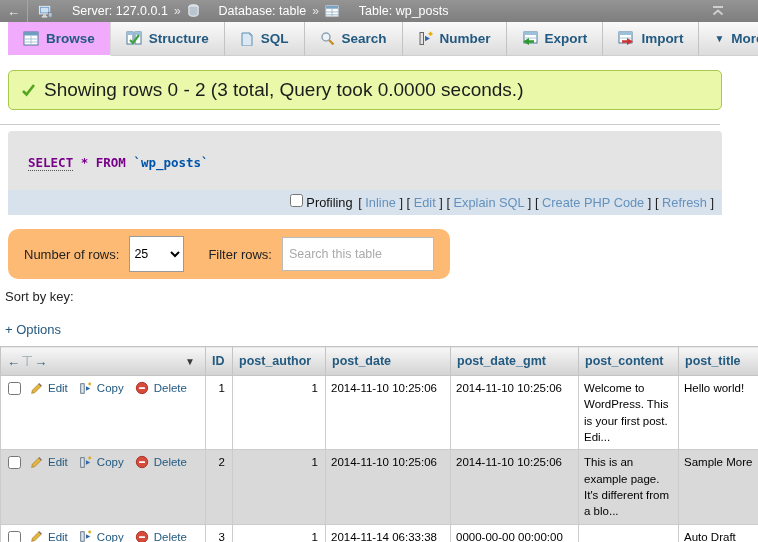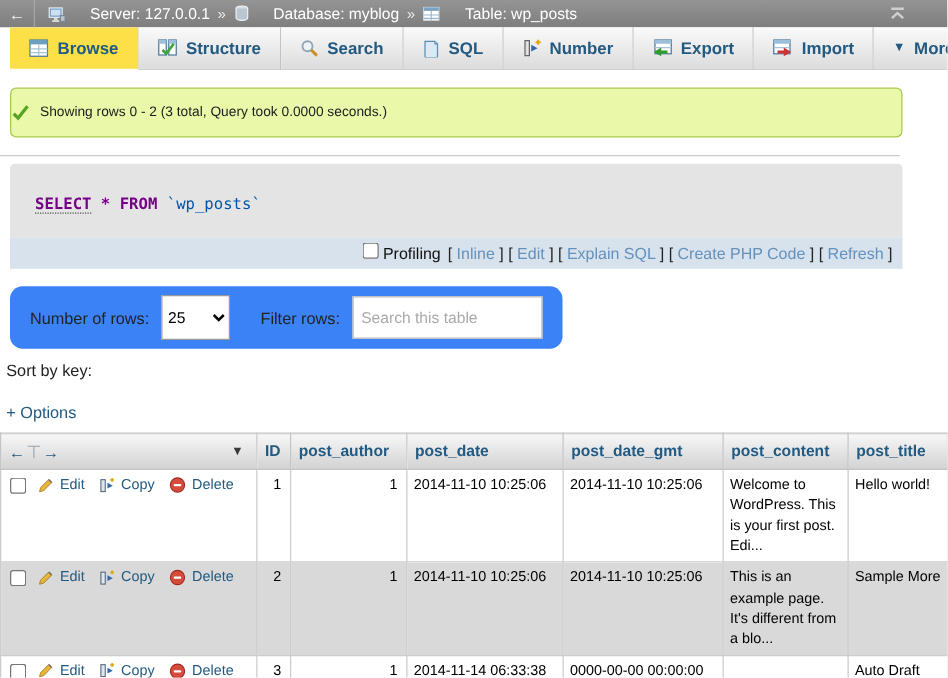--- a/index.html
+++ b/index.html
@@ -14,46 +14,46 @@
   .crumbs { display: flex; align-items: center; gap: 6px; margin-left: 10px; }
   .crumb { display: flex; align-items: center; gap: 19px; }
   .sep { color: #e8e8e8; font-size: 12px; }
   .collapse { margin-left: auto; margin-right: 32px; cursor: pointer; display: flex; }
 
   
   .tabstrip { display: flex; align-items: stretch; height: 34px; background: #fff; padding-left: 8px; }
   .tab { display: flex; align-items: center; gap: 7px; padding: 0 15px;
     background: linear-gradient(#fafafa,#dcdcdc); border-right: 1px solid #c3c3c3;
     border-bottom: 1px solid #cfcfcf; color: #235a81; font-weight: bold; font-size: 13.5px; cursor: pointer; }
-  .tab.active { background: #fde047; border-bottom: 1px solid #fff; border-right: 1px solid #d8d8d8; }
+  .tab.active { background: #f0abfc; border-bottom: 1px solid #fff; border-right: 1px solid #d8d8d8; }
   .tab-filler { flex: 1; background: linear-gradient(#fdfdfd,#ececec); border-bottom: 1px solid #cfcfcf; }
   .tri { color: #235a81; font-size: 10px; }
 
   
   .msg { margin: 14px 36px 0 8px; height: 40px; background: #e9f9a9;
     border: 1px solid #a9c94e; border-radius: 5px; display: flex; align-items: center;
-    padding-left: 0; gap: 8px; font-size: 11px; color: #1c1c1c; }
+    padding-left: 12px; gap: 8px; font-size: 19px; color: #1c1c1c; }
 
   .divider { margin: 14px 38px 0 0; border-top: 1px solid #ccc; }
 
   
   .sqlbox { margin: 6px 36px 0 8px; }
   .sqlcode { background: #e4e4e4; border-radius: 4px 4px 0 0; padding: 24px 10px 20px 20px;
     font-family: "DejaVu Sans Mono","Liberation Mono",monospace; font-size: 12.5px; }
   .kw { color: #770088; font-weight: bold; }
   a.kw-link { color: #770088; text-decoration: none; border-bottom: 1px dotted #555; }
-  .ident { color: #0055aa; font-weight: normal; }
+  .ident { color: #0055aa; font-weight: bold; }
   .sqlactions { background: #d7e2ec; padding: 4px 8px 5px 0; text-align: right; font-size: 12.8px; color: #111; }
   .sqlactions label { margin-right: 2px; }
   .sqlactions a { color: #6591bd; text-decoration: none; }
   .bk { color: #222; }
 
   
   .rowsbar { margin: 14px 0 0 8px; display: inline-flex; align-items: center; gap: 10px;
-    background: #3b82f6; border-radius: 10px; padding: 7px 16px; font-size: 13px; color: #222; }
+    background: #fdba74; border-radius: 10px; padding: 7px 16px; font-size: 13px; color: #222; }
   select { font-family: "Liberation Sans", sans-serif; font-size: 12.5px; border: 1px solid #9a9a9a;
     background: #fff; height: 36px; }
   .rows-select { width: 55px; }
   .filter-input { width: 152px; height: 24px; border: 1px solid #bbb; padding: 16px 6px;
     font-family: "Liberation Sans", sans-serif; font-size: 12.5px; color: #333; }
   .filter-input::placeholder { color: #aaa; }
   .sortbar { margin: 10px 0 0 5px; display: flex; align-items: center; gap: 8px; font-size: 13px; color: #222; }
   .sort-select { width: 228px; }
   .options-link { display: inline-block; margin: 18px 0 0 5px; color: #235a81;
     text-decoration: none; font-size: 13px; }
@@ -99,21 +99,21 @@
       <span>Server: 127.0.0.1</span>
     </span>
     <span class="sep">»</span>
     <span class="crumb">
       <span class="icn">
         <svg width="13" height="14" viewBox="0 0 14 15">
             <ellipse cx="7" cy="3" rx="5" ry="2.2" fill="#d6dfe7" stroke="#f0f4f8"></ellipse>
             <path d="M2 3v8c0 1.2 2.2 2.2 5 2.2s5-1 5-2.2V3" fill="#b9c6d2" stroke="#f0f4f8"></path>
           </svg>
       </span>
-      <span>Database: myblog</span>
+      <span>Database: table</span>
     </span>
     <span class="sep">»</span>
     <span class="crumb">
       <span class="icn">
         <svg width="15" height="13" viewBox="0 0 16 14">
             <rect x="1" y="1" width="13" height="11" fill="#fff" stroke="#d7e2ec"></rect>
             <rect x="1" y="1" width="13" height="3" fill="#7aa3c4"></rect>
             <line x1="1" y1="7.5" x2="14" y2="7.5" stroke="#9db8cc"></line>
             <line x1="1" y1="10.5" x2="14" y2="10.5" stroke="#9db8cc"></line>
             <line x1="7.5" y1="4" x2="7.5" y2="12" stroke="#9db8cc"></line>
@@ -151,35 +151,35 @@
           <rect x="1" y="1" width="6" height="3" fill="#9cc0da"></rect>
           <rect x="9" y="1" width="6" height="12" fill="#fff" stroke="#4c7a9f"></rect>
           <rect x="9" y="1" width="6" height="3" fill="#9cc0da"></rect>
           <path d="M4 9l3 3 6-8" fill="none" stroke="#3fa33f" stroke-width="2.2"></path>
         </svg>
     </span>
     <span>Structure</span>
   </div>
   <div class="tab">
     <span class="icn">
+      <svg width="14" height="15" viewBox="0 0 14 15">
+          <path d="M2 2h8l2 2v10c0 .6-.4 1-1 1H3c-.6 0-1-.4-1-1z" fill="#dce9f4" stroke="#5b8db2"></path>
+          <path d="M10 2v2h2" fill="#fff" stroke="#5b8db2"></path>
+        </svg>
+    </span>
+    <span>SQL</span>
+  </div>
+  <div class="tab">
+    <span class="icn">
       <svg width="15" height="15" viewBox="0 0 15 15">
           <circle cx="6" cy="6" r="4" fill="#eef3f7" stroke="#8fa6b5" stroke-width="1.5"></circle>
           <line x1="9" y1="9" x2="13.5" y2="13.5" stroke="#c58f2a" stroke-width="2.4"></line>
         </svg>
     </span>
     <span>Search</span>
-  </div>
-  <div class="tab">
-    <span class="icn">
-      <svg width="14" height="15" viewBox="0 0 14 15">
-          <path d="M2 2h8l2 2v10c0 .6-.4 1-1 1H3c-.6 0-1-.4-1-1z" fill="#dce9f4" stroke="#5b8db2"></path>
-          <path d="M10 2v2h2" fill="#fff" stroke="#5b8db2"></path>
-        </svg>
-    </span>
-    <span>SQL</span>
   </div>
   <div class="tab">
     <span class="icn">
       <svg width="15" height="15" viewBox="0 0 15 15">
           <rect x="2" y="1.5" width="3.5" height="12" fill="#e3e3e3" stroke="#666"></rect>
           <polygon points="12,7.5 7,4.8 7,10.2" fill="#3466aa"></polygon>
           <rect x="10.5" y="2" width="4" height="1.6" fill="#e0a810"></rect>
           <rect x="11.7" y="0.8" width="1.6" height="4" fill="#e0a810"></rect>
         </svg>
     </span>

